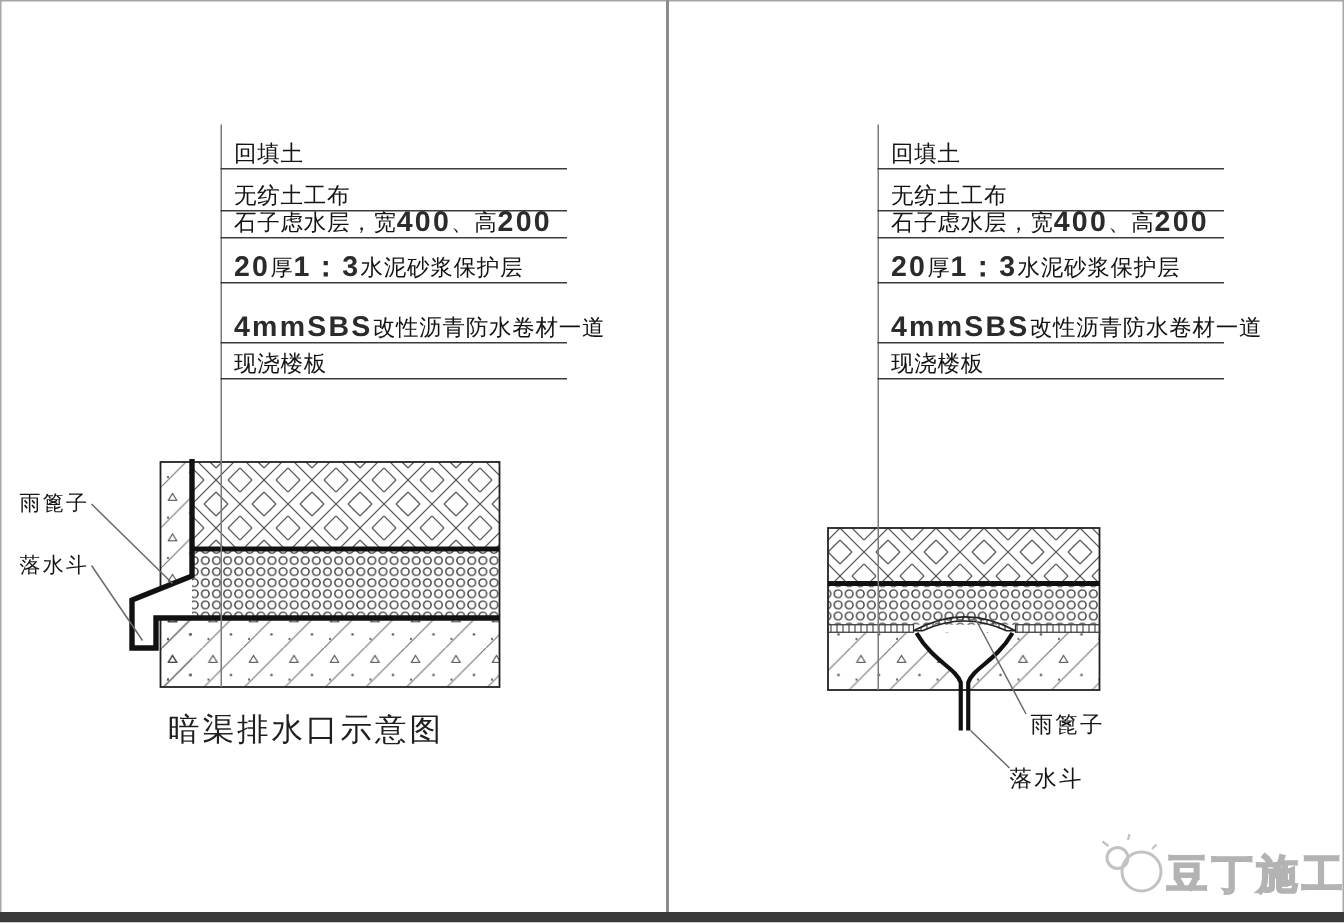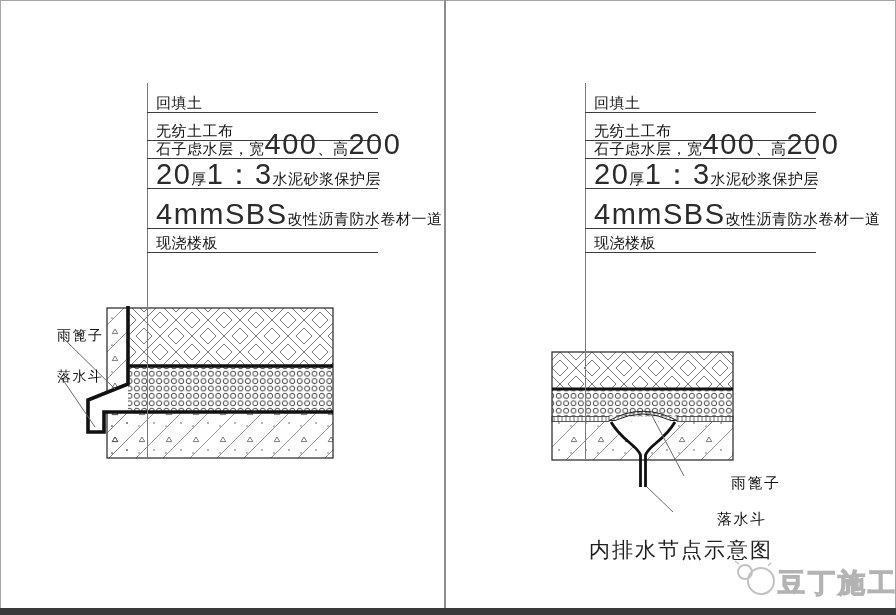--- a/index.html
+++ b/index.html
@@ -16,23 +16,23 @@
   
   .lrow{
     position:absolute;z-index:2;width:222px;height:29px;
     border-bottom:1px solid #3c3c3c;
     display:flex;align-items:flex-end;padding:0 0 1px 9px;
     white-space:nowrap;overflow:visible;
   }
   .pl{left:147px;} .pr{left:585px;}
   .r1{top:82px}.r2{top:110px}.r3{top:128px}.r4{top:158px}.r5{top:198px}.r6{top:222px}
   .cn{font-size:15px;line-height:1.05;color:#141414;letter-spacing:0.5px;text-align:right;}
-  .num{font-size:29px;line-height:0.82;color:#2b2b2b;letter-spacing:1.5px;font-weight:400;}
+  .num{font-size:19px;line-height:0.82;color:#2b2b2b;letter-spacing:1.5px;font-weight:700;}
   
-  .ann{font-size:14px;letter-spacing:1.5px;color:#141414;margin-left:44px;}
+  .ann{font-size:14px;letter-spacing:1.5px;color:#141414;}
   .lab-grate-l{left:13px;top:327px;}
   .lab-hopper-l{left:13px;top:368px;}
   .lab-grate-r{left:687px;top:474px;font-size:15px;}
   .lab-hopper-r{left:673px;top:510px;font-size:15px;}
   
   .cap{font-size:21px;letter-spacing:2px;color:#1f1f1f;}
   .cap-l{left:112px;top:472px;}
   .cap-r{left:589px;top:536px;}
   
   .wm-text{
@@ -174,19 +174,19 @@
   </div>
   <div class="lrow pr r6">
     <span class="cn">现浇楼板</span>
   </div>
 
   <div class="txt ann lab-grate-l">雨篦子</div>
   <div class="txt ann lab-hopper-l">落水斗</div>
   <div class="txt ann lab-grate-r">雨篦子</div>
   <div class="txt ann lab-hopper-r">落水斗</div>
 
-  <div class="txt cap cap-r">内排水节点示意图</div>
+  <div class="txt cap cap-l">暗渠排水口示意图</div>
 
   <div class="txt wm-text">豆丁施工</div>
 
   <div class="divider"></div>
   <div class="bottom-bar"></div>
 </div>
 
 </body></html>

